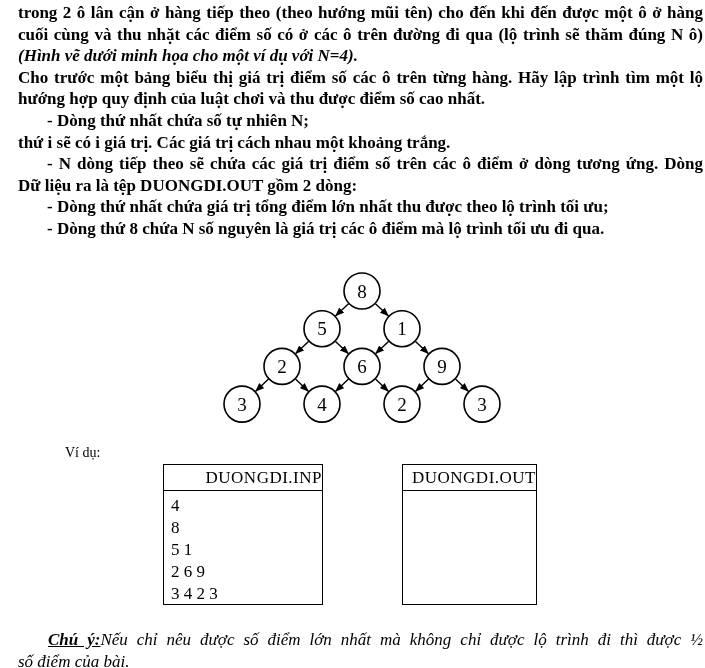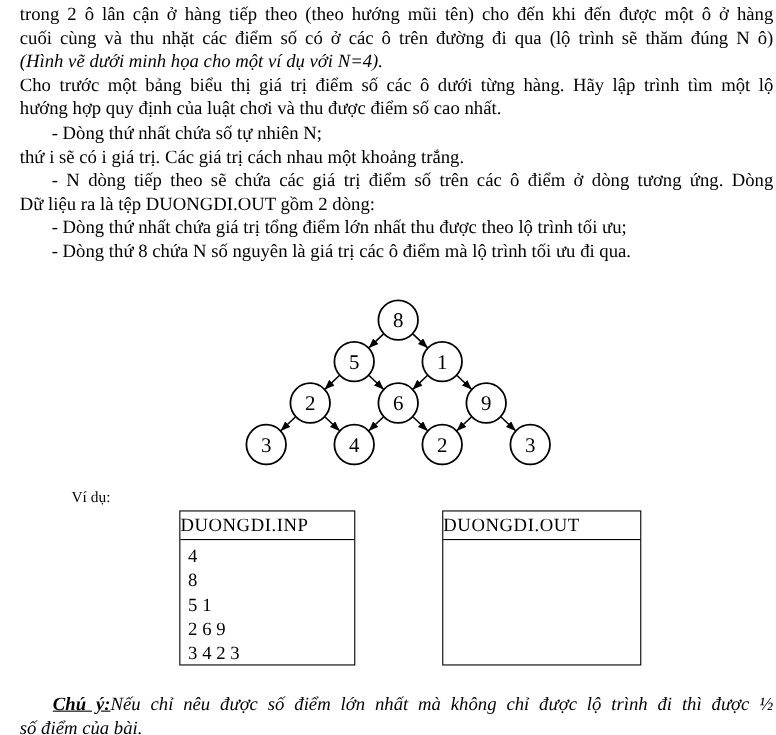--- a/index.html
+++ b/index.html
@@ -15,21 +15,21 @@
     color: #000000;
     font-family: "Liberation Serif", "DejaVu Serif", serif;
   }
   
   .doc-text {
     position: absolute;
     left: 18px; top: 2px; width: 685px;
     font-size: 17px;
     line-height: 21.6px;
   }
-  .line { height: 21.6px; white-space: nowrap; }
+  .line { height: 21.6px; white-space: nowrap; font-weight: bold; }
   .line.fill { white-space: normal; text-align: justify; text-align-last: justify; }
   .line.italic { font-style: italic; }
   .line.indent { padding-left: 29px; }
   
   #diagram {
     position: absolute; left: 0; top: 0;
     width: 705px; height: 668px;
     pointer-events: none;
   }
   
@@ -38,25 +38,25 @@
     font-size: 14px;
   }
   
   .io-table {
     position: absolute;
     border: 1.5px solid #000000;
     background: #ffffff;
     box-sizing: border-box;
   }
   #table-inp { left: 163px; top: 464px; width: 160px; height: 141px; }
-  #table-out { left: 402px; top: 464px; width: 181px; height: 141px; }
+  #table-out { left: 402px; top: 464px; width: 135px; height: 141px; }
   .io-header {
     height: 25px;
     border-bottom: 1.5px solid #000000;
-    text-align: left;
+    text-align: right;
     font-size: 17px;
     line-height: 25px;
     letter-spacing: 0.5px;
   }
   .io-body {
     padding: 4px 4px 0 7px;
     font-size: 17px;
     line-height: 22px;
     overflow: hidden;
   }
@@ -79,21 +79,21 @@
 </style>
 </head>
 <body>
 
 <div class="page">
 
   <div class="doc-text">
     <div class="line fill">trong 2 ô lân cận ở hàng tiếp theo (theo hướng mũi tên) cho đến khi đến được một ô ở hàng</div>
     <div class="line fill">cuối cùng và thu nhặt các điểm số có ở các ô trên đường đi qua (lộ trình sẽ thăm đúng N ô)</div>
     <div class="line italic">(Hình vẽ dưới minh họa cho một ví dụ với N=4).</div>
-    <div class="line fill">Cho trước một bảng biểu thị giá trị điểm số các ô dưới từng hàng. Hãy lập trình tìm một lộ</div>
+    <div class="line fill">Cho trước một bảng biểu thị giá trị điểm số các ô trên từng hàng. Hãy lập trình tìm một lộ</div>
     <div class="line">hướng hợp quy định của luật chơi và thu được điểm số cao nhất.</div>
     <div class="line indent">- Dòng thứ nhất chứa số tự nhiên N;</div>
     <div class="line">thứ i sẽ có i giá trị. Các giá trị cách nhau một khoảng trắng.</div>
     <div class="line indent fill">- N dòng tiếp theo sẽ chứa các giá trị điểm số trên các ô điểm ở dòng tương ứng. Dòng</div>
     <div class="line">Dữ liệu ra là tệp DUONGDI.OUT gồm 2 dòng:</div>
     <div class="line indent">- Dòng thứ nhất chứa giá trị tổng điểm lớn nhất thu được theo lộ trình tối ưu;</div>
     <div class="line indent">- Dòng thứ 8 chứa N số nguyên là giá trị các ô điểm mà lộ trình tối ưu đi qua.</div>
   </div>
 
   <svg id="diagram" viewBox="0 0 705 668" xmlns="http://www.w3.org/2000/svg">

